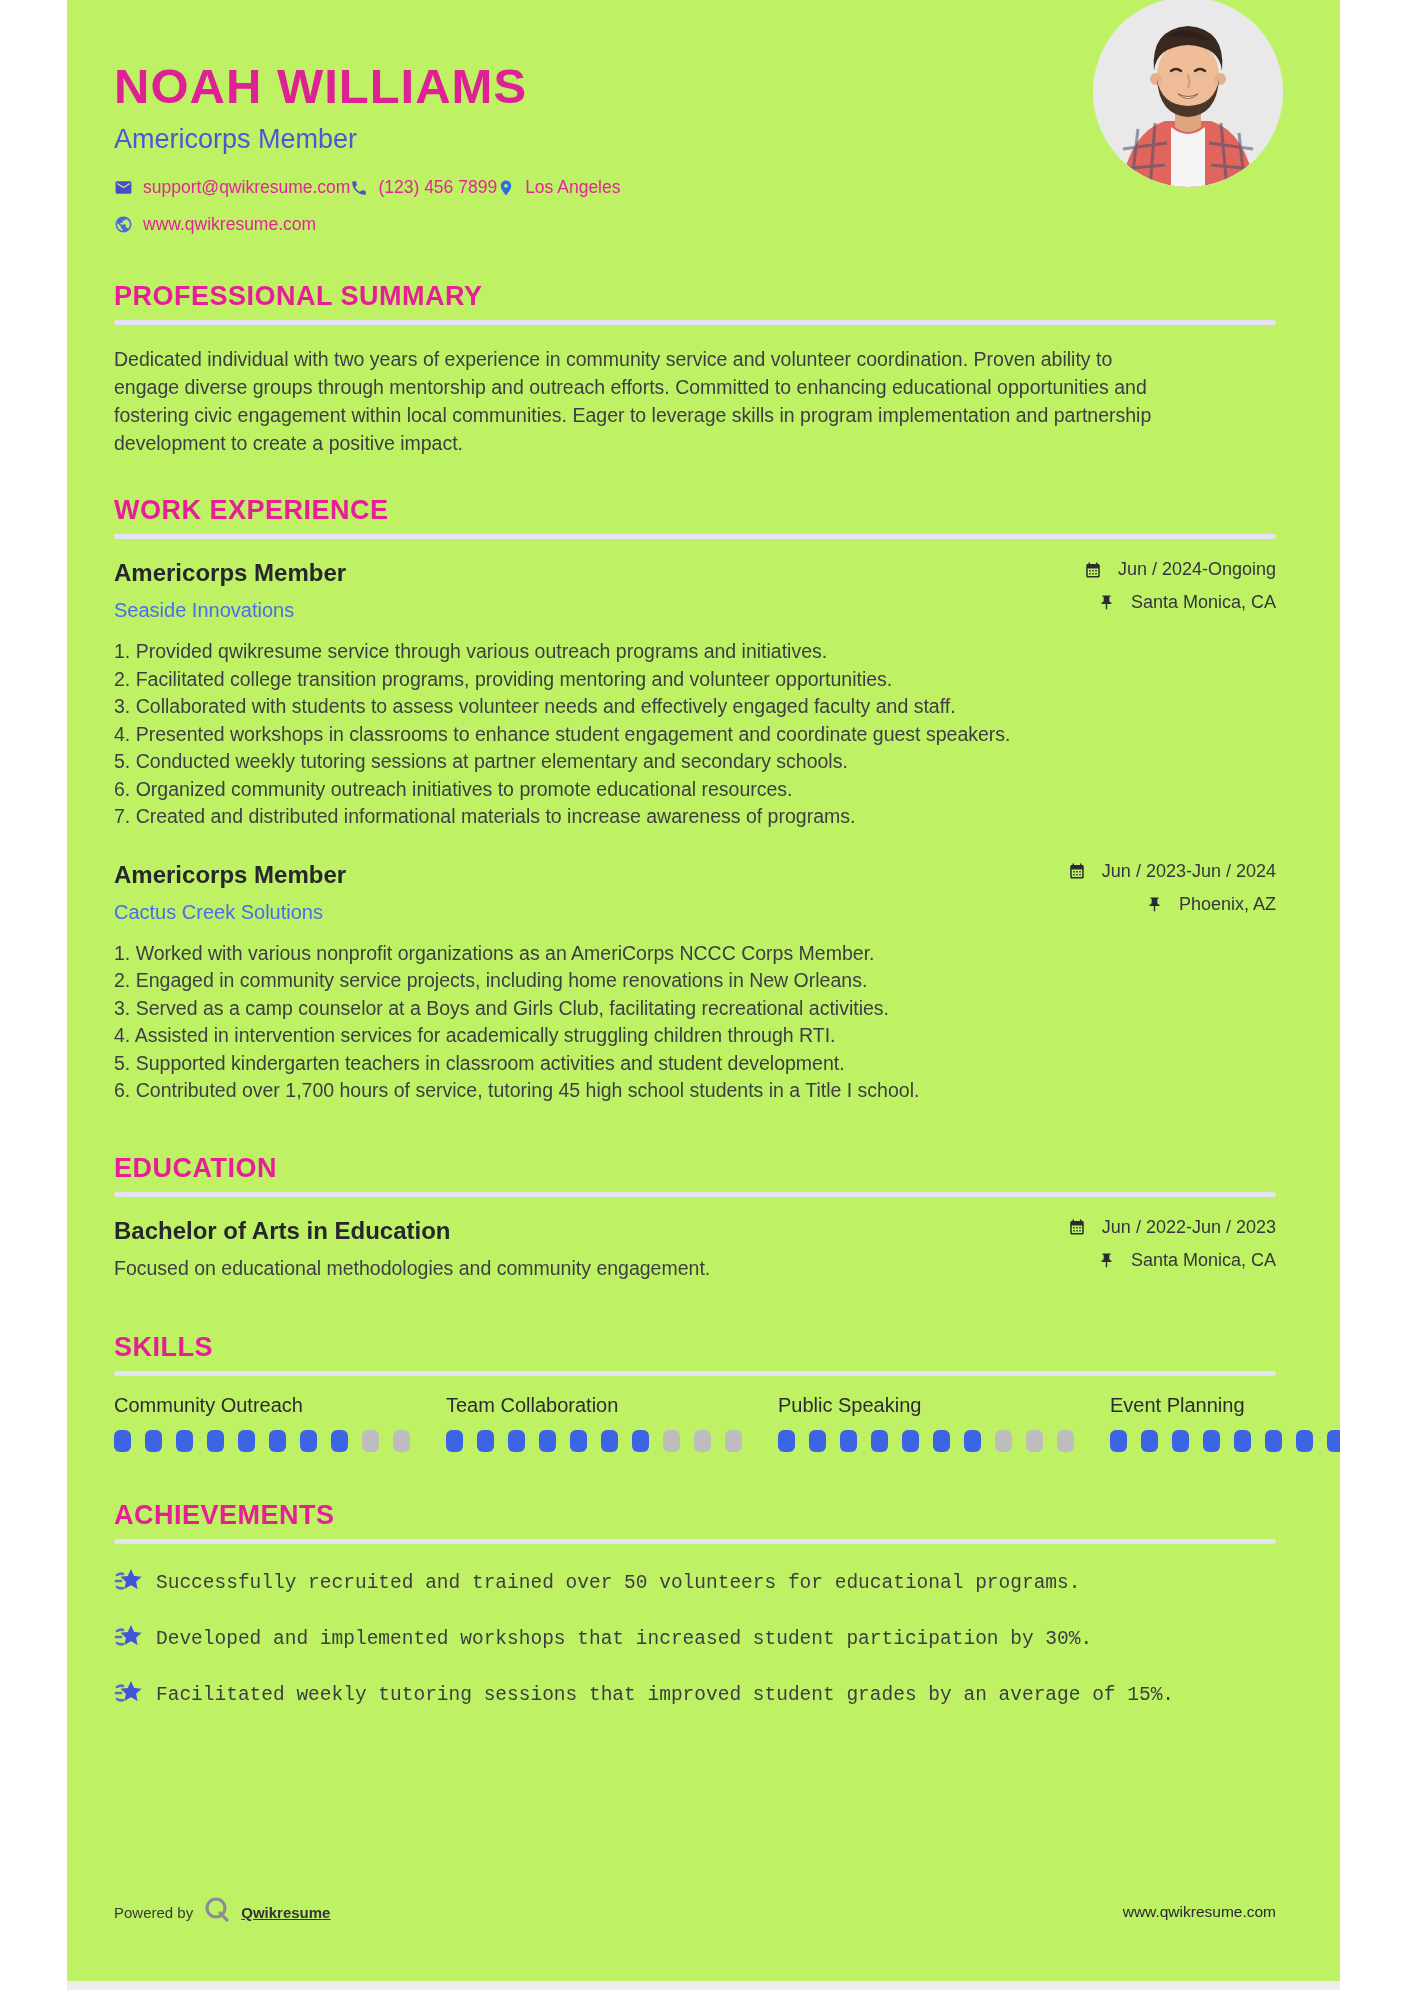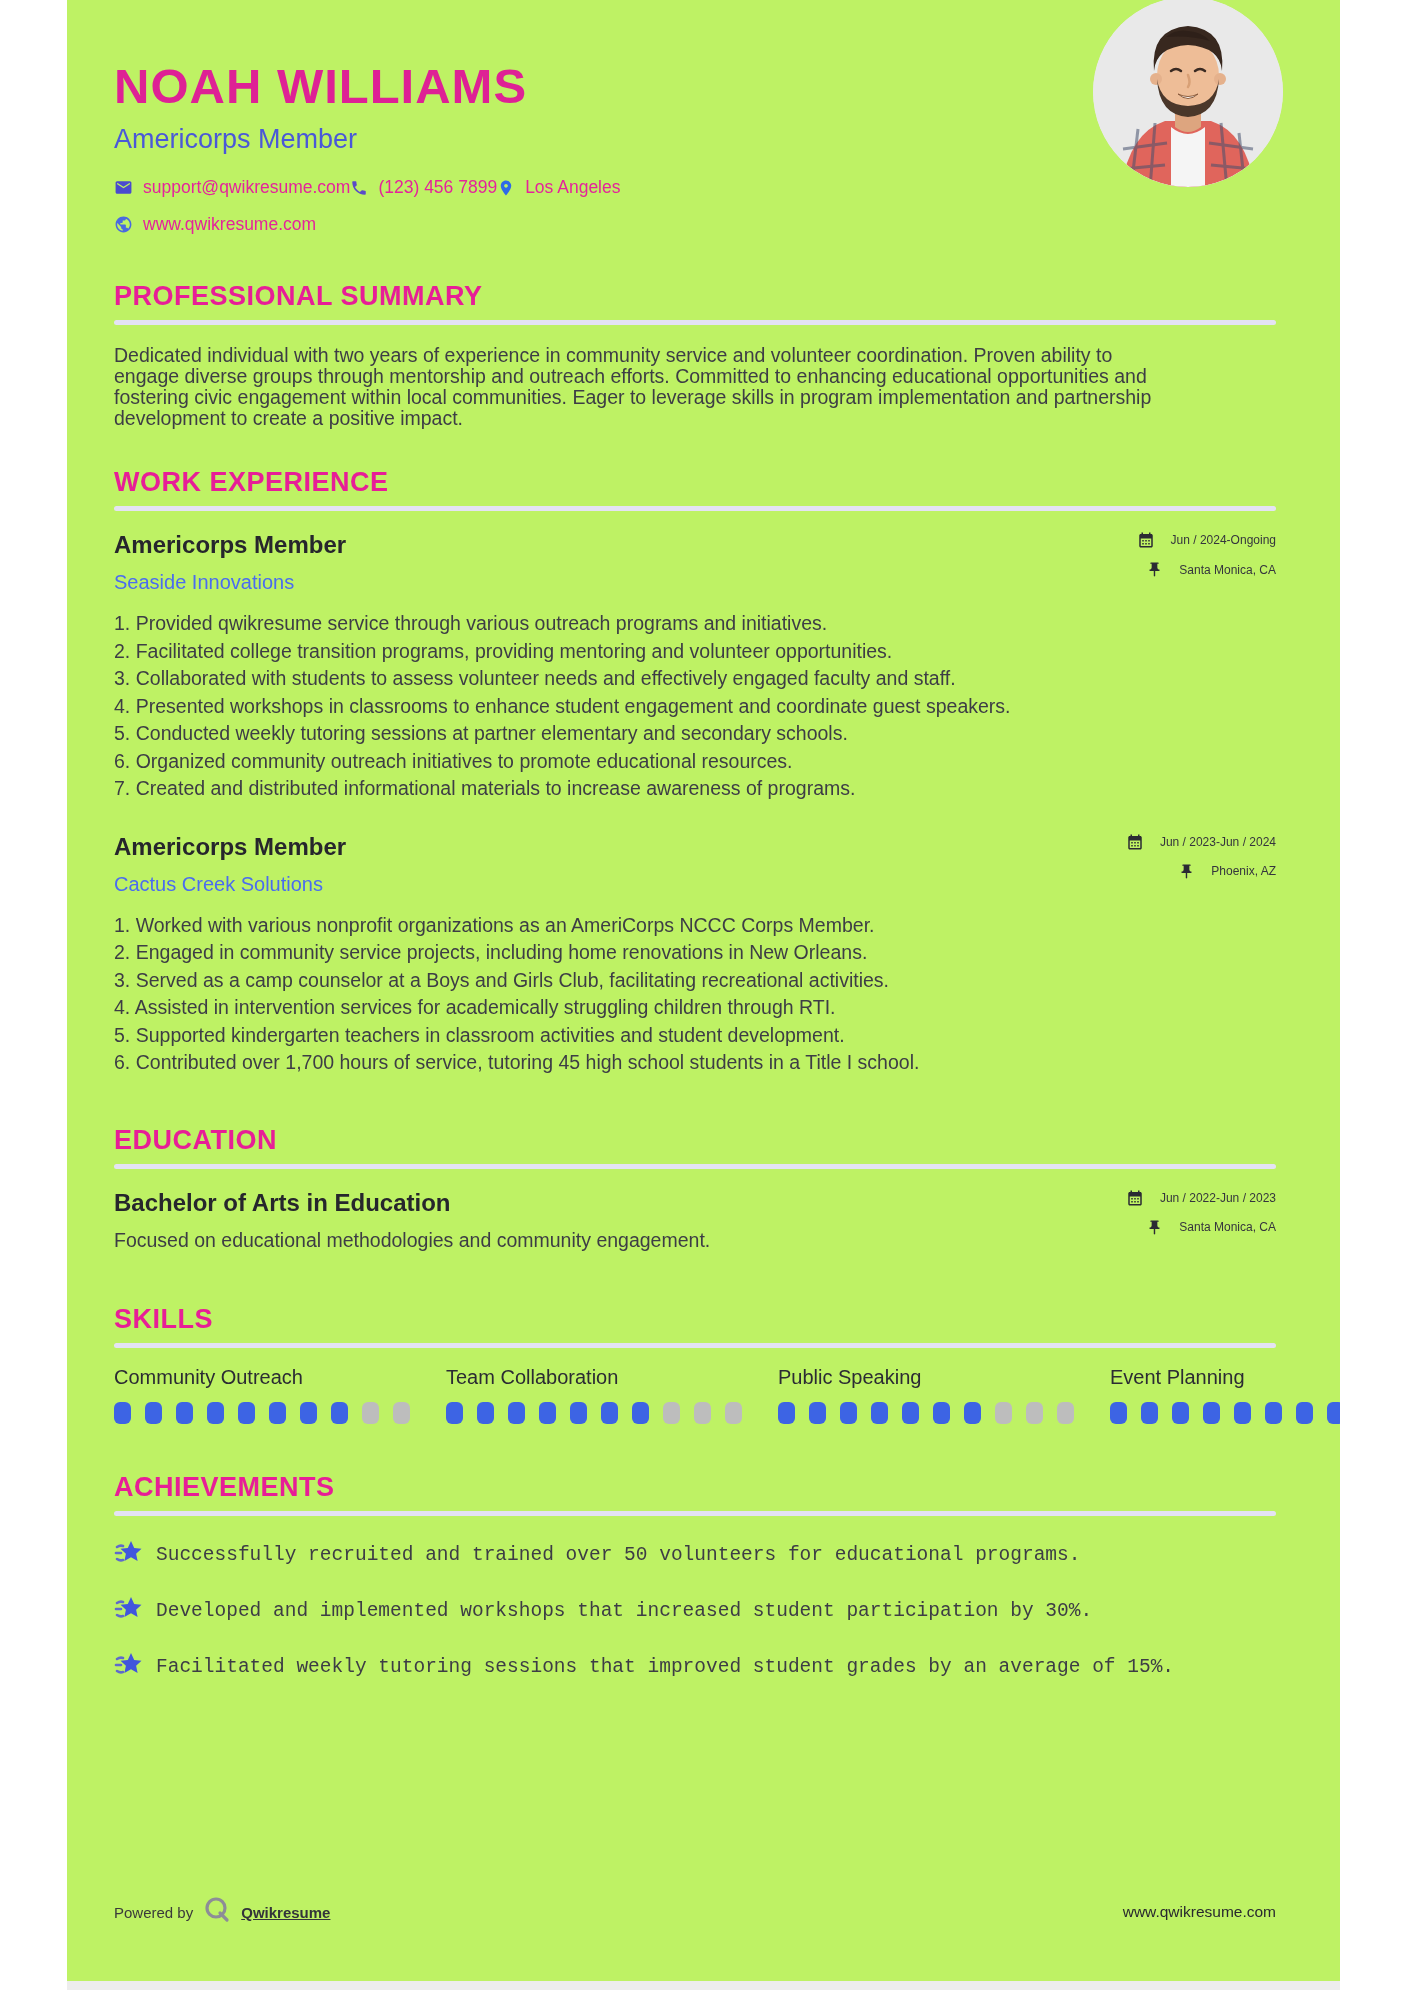--- a/index.html
+++ b/index.html
@@ -23,30 +23,30 @@
     position:absolute; top:-3px; right:-7px; width:190px; height:190px;
     border-radius:50%; overflow:hidden; background:#e9e9e9;
   }
   .photo svg { display:block; }
 
   
   .section-heading { font-size:27px; font-weight:700; letter-spacing:.5px; color:#e71e97; }
   .divider { height:5px; margin-top:8px; background:#e4e3f3; border-radius:3px; }
 
   .summary-section { margin-top:46px; }
-  .summary-text { margin-top:20px; font-size:19.5px; line-height:21px; color:#3d3d45; max-width:1060px; }
+  .summary-text { margin-top:20px; font-size:19.5px; line-height:28px; color:#3d3d45; max-width:1060px; }
 
   .experience-section { margin-top:38px; }
   .entry { margin-top:20px; }
   .entry + .entry { margin-top:30px; }
   .entry-head { display:flex; justify-content:space-between; align-items:flex-start; }
   .entry-title { font-size:24px; font-weight:600; color:#26262c; }
   .entry-company { margin-top:12px; font-size:20px; font-weight:400; color:#4a6cf0; }
   .entry-meta { text-align:right; }
-  .meta-line { display:flex; justify-content:flex-end; align-items:center; column-gap:16px; font-size:12px; color:#35353d; }
+  .meta-line { display:flex; justify-content:flex-end; align-items:center; column-gap:16px; font-size:18px; color:#35353d; }
   .meta-line + .meta-line { margin-top:12px; }
   .meta-line svg { display:block; }
   ol.bullets { margin-top:16px; list-style:none; counter-reset:li; }
   ol.bullets li {
     counter-increment:li; font-size:19.5px; line-height:27.5px; color:#3d3d45;
     padding-left:0;
   }
   ol.bullets li::before { content:counter(li) ". "; color:#3d3d45; }
 
   .education-section { margin-top:48px; }

